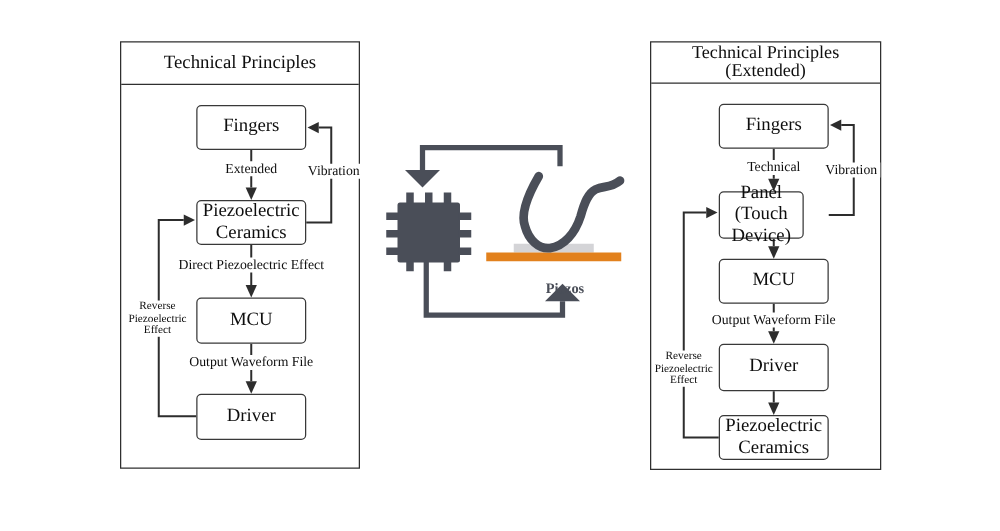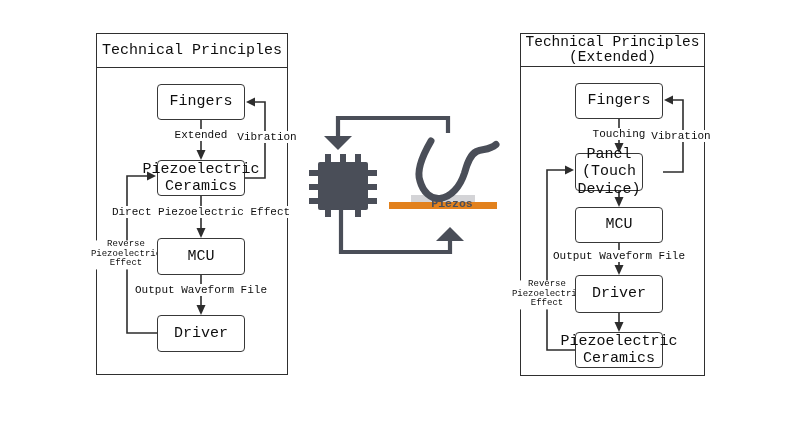--- a/index.html
+++ b/index.html
@@ -1,18 +1,18 @@
 <!DOCTYPE html>
 <html><head>
 <meta charset="utf-8">
 <style>
   html,body{margin:0;padding:0;background:#fff;}
   #stage{
     position:relative;width:800px;height:425px;background:#ffffff;
-    font-family:Liberation Mono, monospace;color:#111;
+    font-family:Liberation Serif, serif;color:#111;
     overflow:hidden;
   }
   #connector-layer{position:absolute;left:0;top:0;z-index:1;}
   .panel-frame{
     position:absolute;border:1.5px solid #2f2f2f;background:transparent;
     z-index:2;box-sizing:border-box;
   }
   .panel-header{
     position:absolute;left:0;top:0;right:0;border-bottom:1.5px solid #2f2f2f;
     display:flex;align-items:center;justify-content:center;text-align:center;
@@ -130,22 +130,22 @@
   </div>
 
   <div class="node" style="left:575px;top:83px;width:88px;height:36px;">Fingers</div>
   <div class="node" style="left:575px;top:153px;width:68px;height:38px;">Panel
 (Touch Device)</div>
   <div class="node" style="left:575px;top:207px;width:88px;height:36px;">MCU</div>
   <div class="node" style="left:575px;top:275px;width:88px;height:38px;">Driver</div>
   <div class="node" style="left:575px;top:332px;width:88px;height:36px;">Piezoelectric
 Ceramics</div>
 
-  <div class="edge-label" style="left:619px;top:134px;">Touching</div>
+  <div class="edge-label" style="left:619px;top:134px;">Technical</div>
   <div class="edge-label" style="left:681px;top:136px;">Vibration</div>
   <div class="edge-label" style="left:619px;top:256px;">Output Waveform File</div>
   <div class="edge-label small" style="left:547px;top:295px;">Reverse
 Piezoelectric
 Effect</div>
 
-  <div class="piezos-label" style="left:452px;top:203px;">Piezos</div>
+  <div class="piezos-label" style="left:452px;top:231px;">Piezos</div>
 
 </div>
 
 </body></html>

